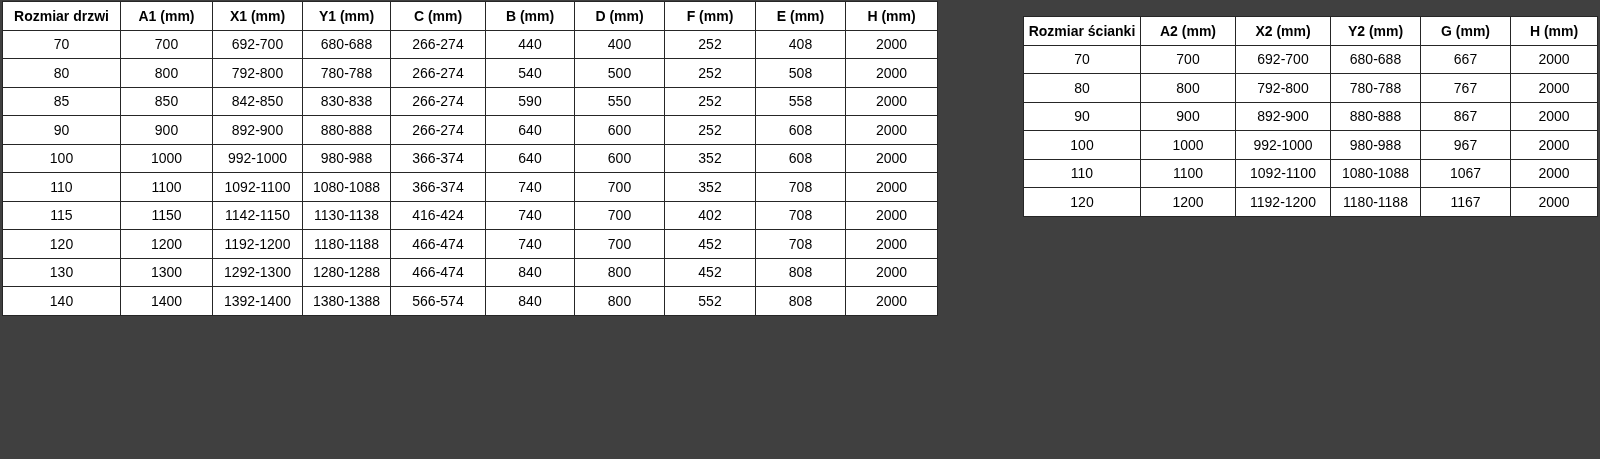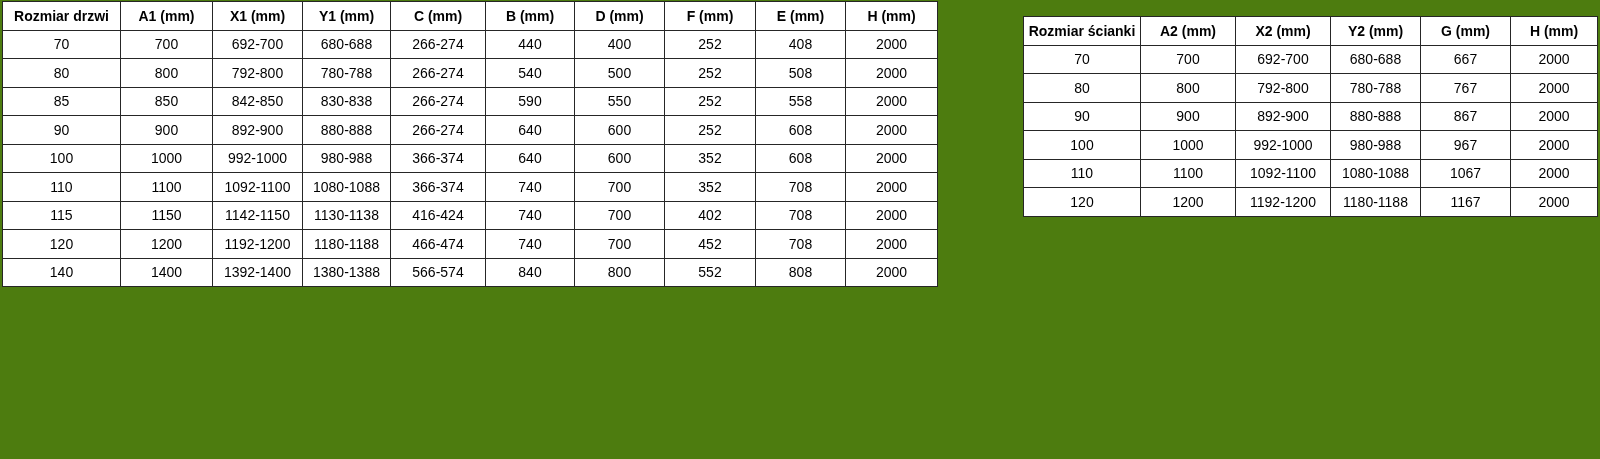--- a/index.html
+++ b/index.html
@@ -6,21 +6,21 @@
     margin: 0;
     padding: 0;
     background: #ffffff;
     font-family: "Liberation Sans", "DejaVu Sans", sans-serif;
     color: #000000;
   }
   .canvas {
     position: relative;
     width: 1600px;
     height: 459px;
-    background: #4d7c0f;
+    background: #404040;
     overflow: hidden;
   }
   table.spec {
     position: absolute;
     border-collapse: collapse;
     table-layout: fixed;
     background: #ffffff;
   }
   #door-table { left: 2px; top: 1px; width: 935px; }
   #wall-table { left: 1023px; top: 16px; width: 574px; }
@@ -161,20 +161,32 @@
           <td>1192-1200</td>
           <td>1180-1188</td>
           <td>466-474</td>
           <td>740</td>
           <td>700</td>
           <td>452</td>
           <td>708</td>
           <td>2000</td>
         </tr>
         <tr>
+          <td>130</td>
+          <td>1300</td>
+          <td>1292-1300</td>
+          <td>1280-1288</td>
+          <td>466-474</td>
+          <td>840</td>
+          <td>800</td>
+          <td>452</td>
+          <td>808</td>
+          <td>2000</td>
+        </tr>
+        <tr>
           <td>140</td>
           <td>1400</td>
           <td>1392-1400</td>
           <td>1380-1388</td>
           <td>566-574</td>
           <td>840</td>
           <td>800</td>
           <td>552</td>
           <td>808</td>
           <td>2000</td>

